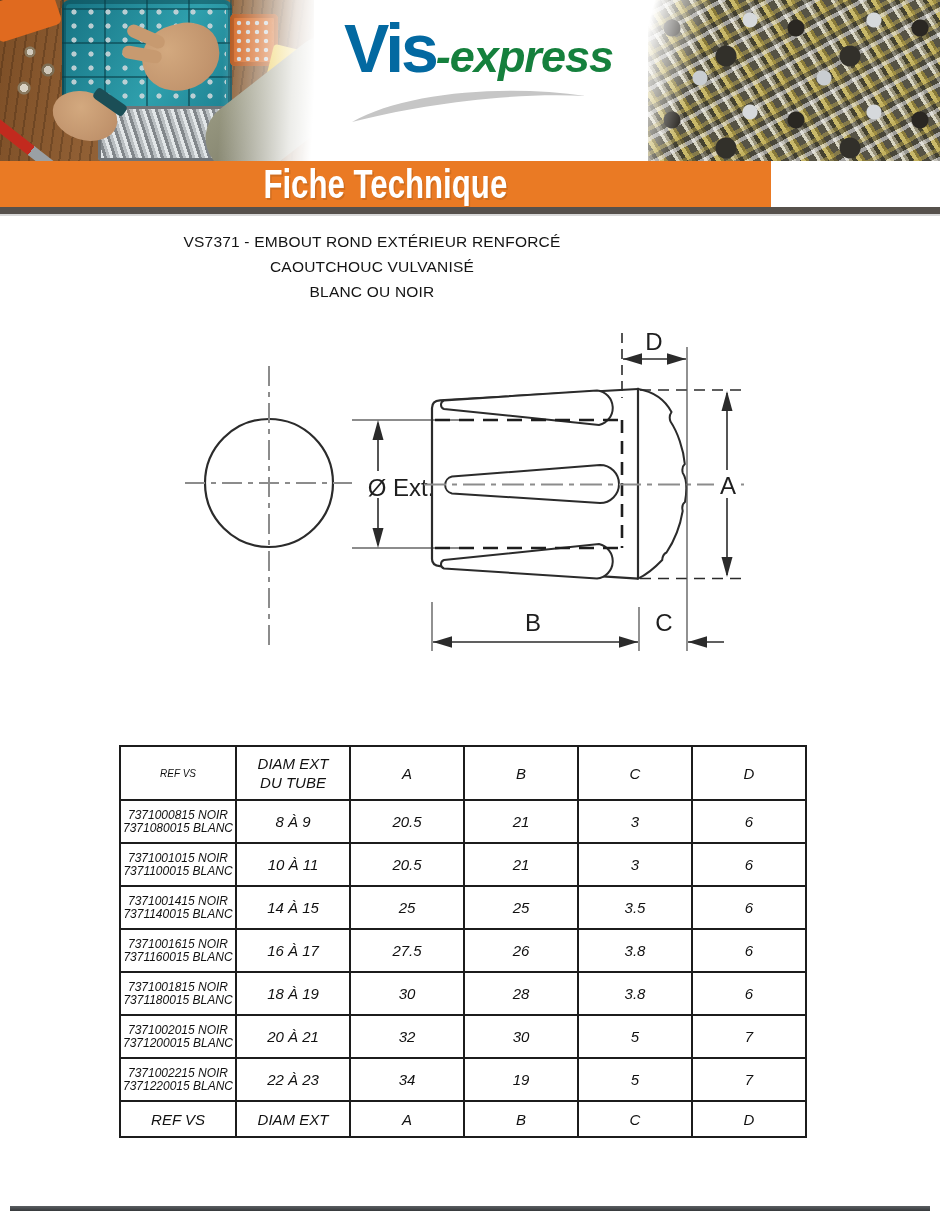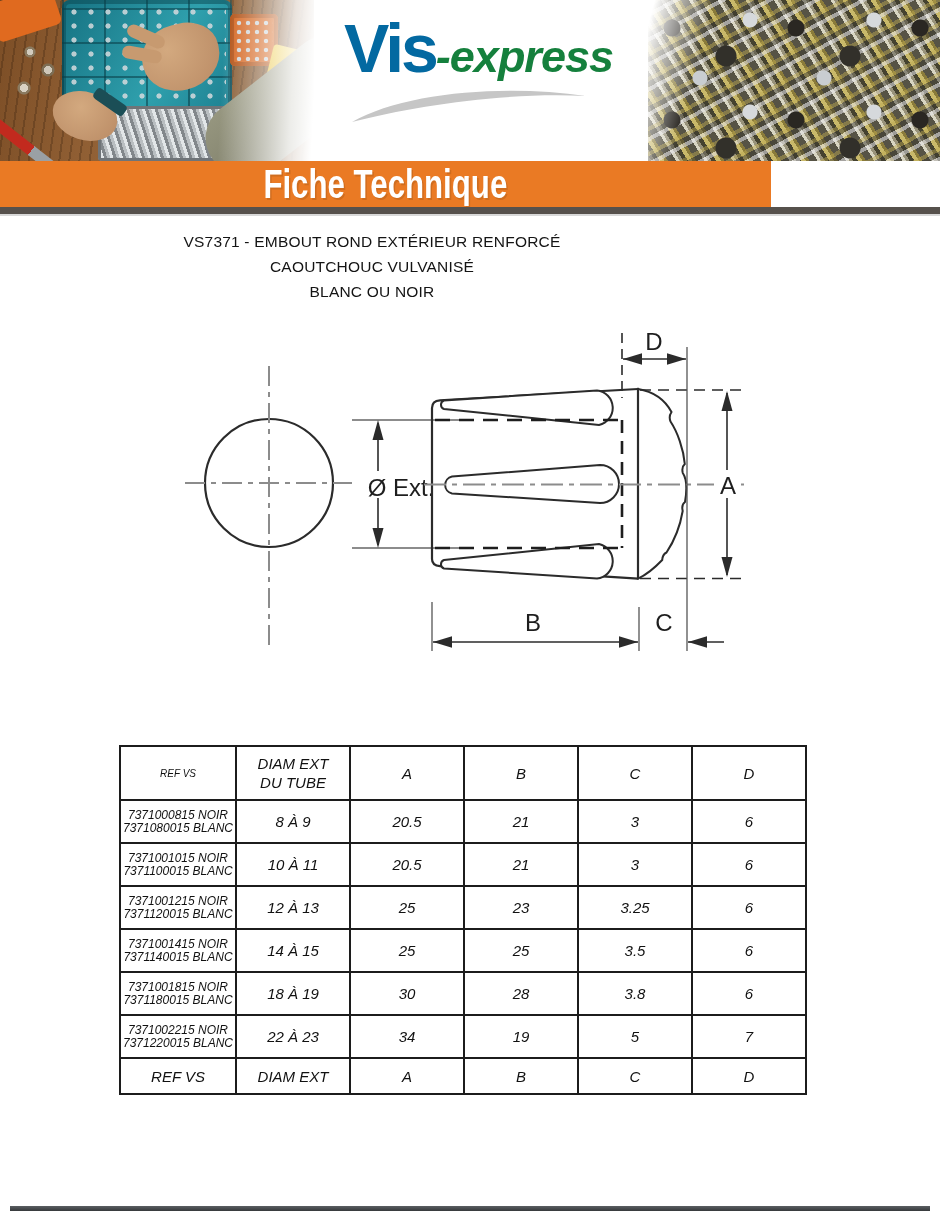--- a/index.html
+++ b/index.html
@@ -272,57 +272,68 @@
       <div>7371001015 NOIR</div>
       <div>7371100015 BLANC</div>
     </td>
     <td>10 À 11</td>
     <td>20.5</td>
     <td>21</td>
     <td>3</td>
     <td>6</td>
   </tr>
 
-  <tr class="data">
-    <td class="small">
-      <div>7371001215 NOIR</div>
-      <div>7371120015 BLANC</div>
-    </td>
-    <td>12 À 13</td>
-    <td>25</td>
-    <td>23</td>
-    <td>3.25</td>
-    <td>6</td>
-  </tr>
 
   <tr class="data">
     <td class="small">
       <div>7371001415 NOIR</div>
       <div>7371140015 BLANC</div>
     </td>
     <td>14 À 15</td>
     <td>25</td>
     <td>25</td>
     <td>3.5</td>
     <td>6</td>
   </tr>
 
+  <tr class="data">
+    <td class="small">
+      <div>7371001615 NOIR</div>
+      <div>7371160015 BLANC</div>
+    </td>
+    <td>16 À 17</td>
+    <td>27.5</td>
+    <td>26</td>
+    <td>3.8</td>
+    <td>6</td>
+  </tr>
 
   <tr class="data">
     <td class="small">
       <div>7371001815 NOIR</div>
       <div>7371180015 BLANC</div>
     </td>
     <td>18 À 19</td>
     <td>30</td>
     <td>28</td>
     <td>3.8</td>
     <td>6</td>
   </tr>
 
+  <tr class="data">
+    <td class="small">
+      <div>7371002015 NOIR</div>
+      <div>7371200015 BLANC</div>
+    </td>
+    <td>20 À 21</td>
+    <td>32</td>
+    <td>30</td>
+    <td>5</td>
+    <td>7</td>
+  </tr>
 
   <tr class="data">
     <td class="small">
       <div>7371002215 NOIR</div>
       <div>7371220015 BLANC</div>
     </td>
     <td>22 À 23</td>
     <td>34</td>
     <td>19</td>
     <td>5</td>

